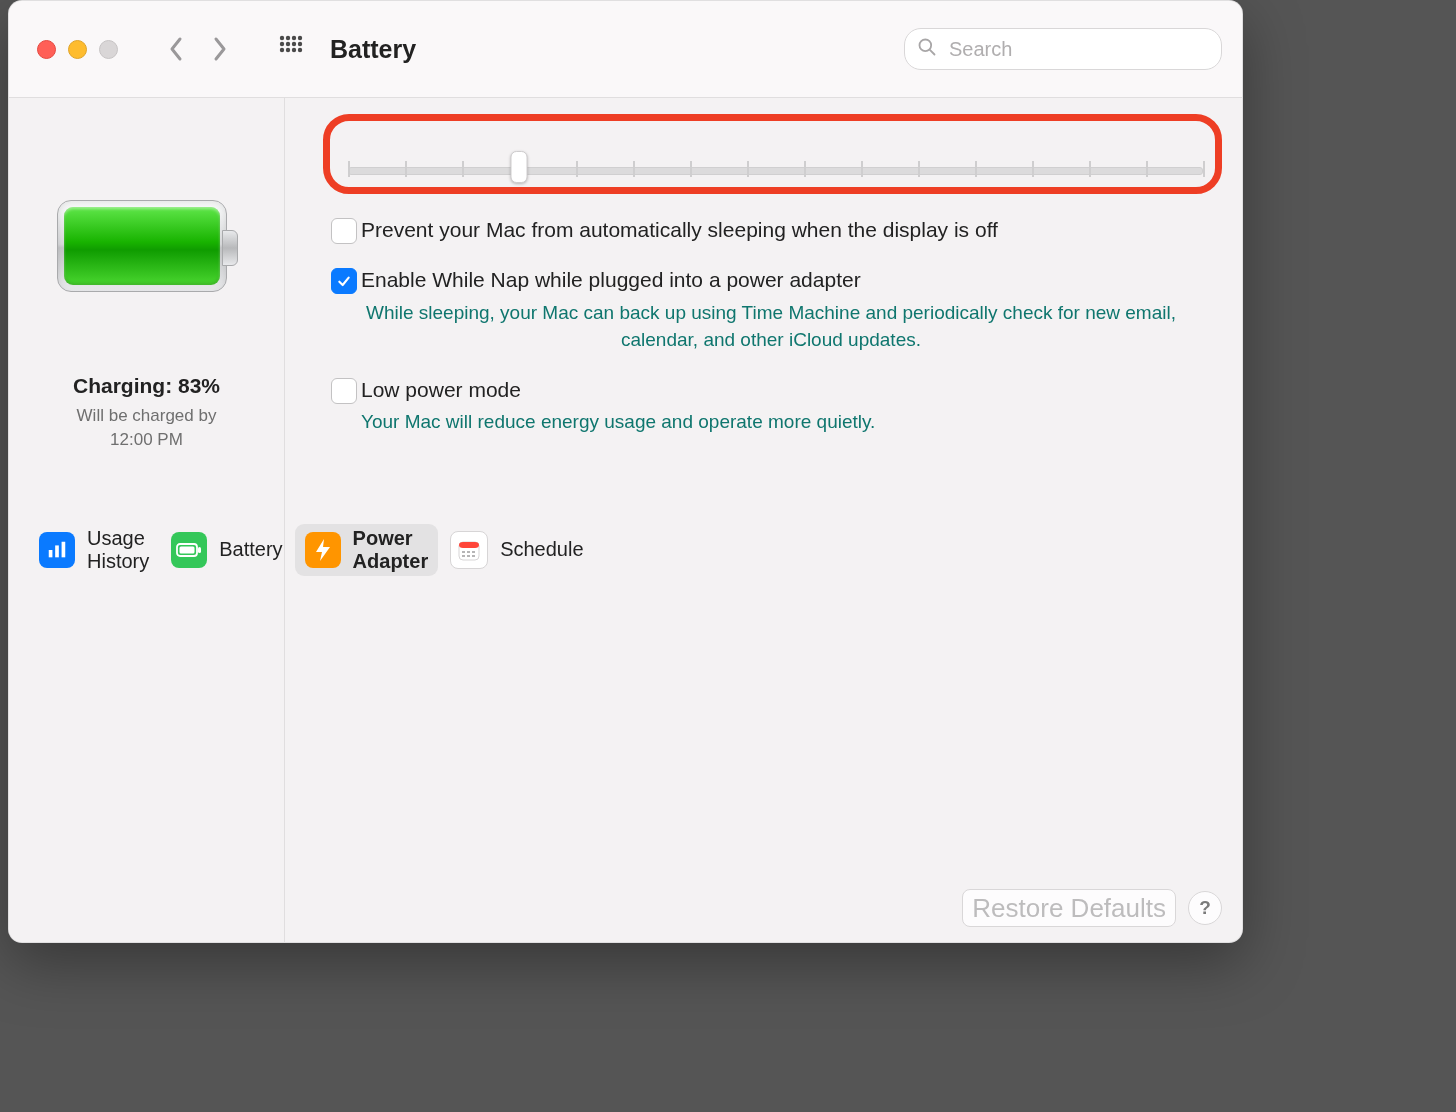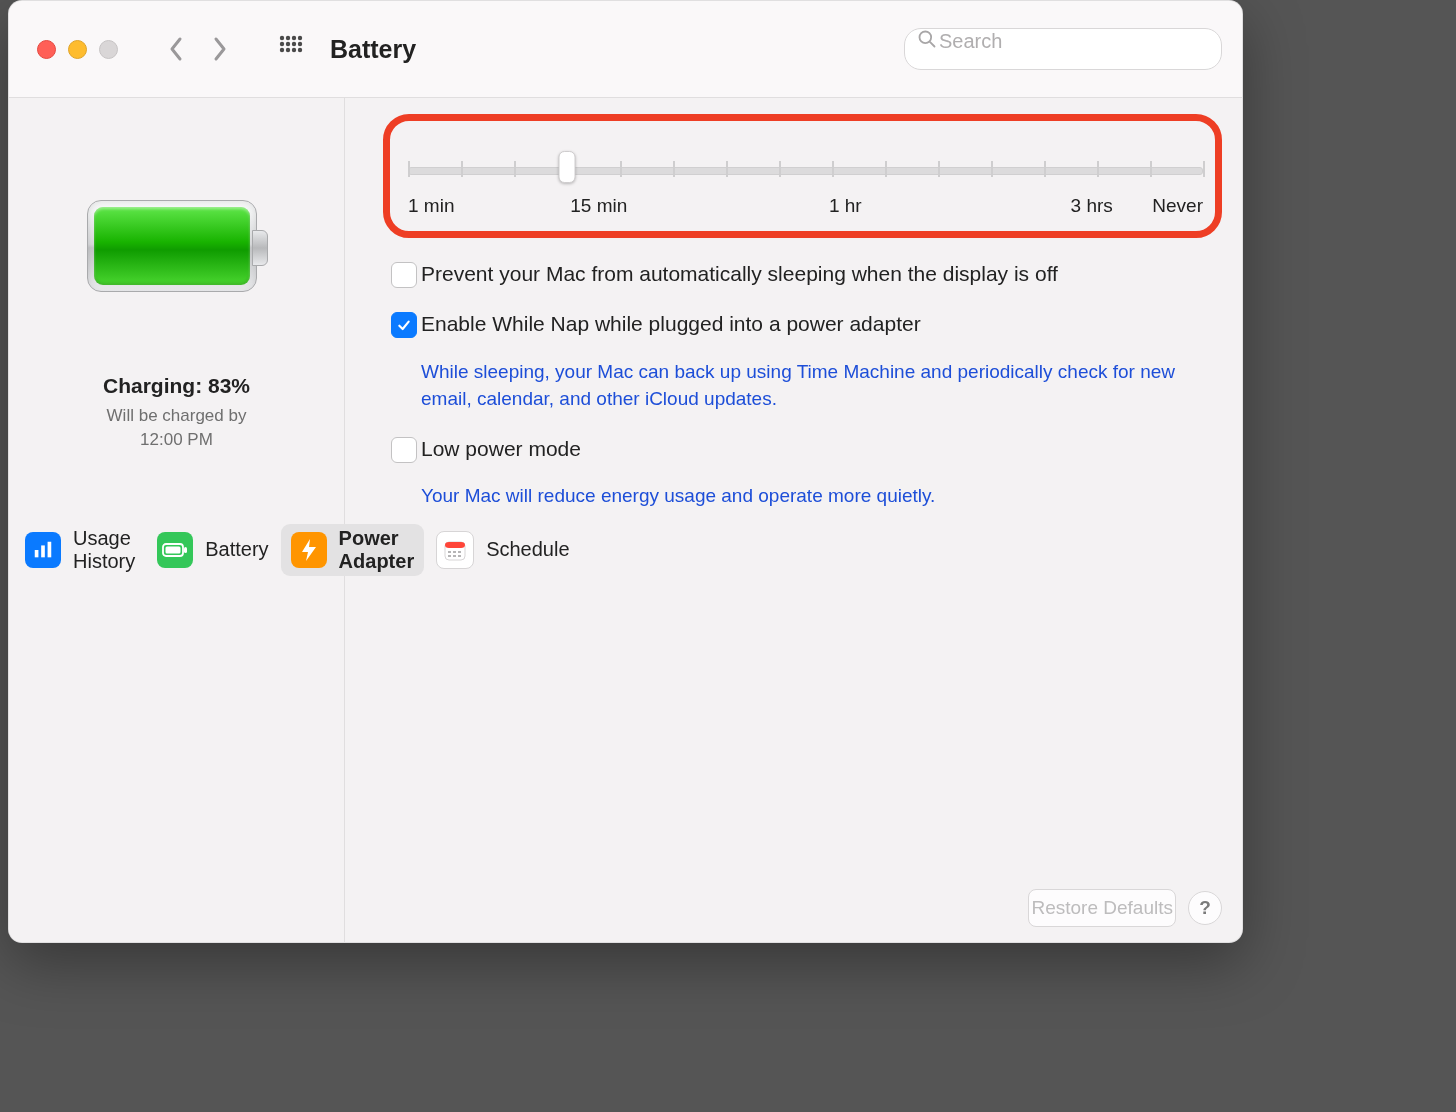--- a/index.html
+++ b/index.html
@@ -52,34 +52,34 @@
   .dot.red{background:#ff5f57;border:1px solid #e54840;}
   .dot.yellow{background:#febc2e;border:1px solid #e0a429;}
   .dot.grey{background:#d9d6d7;border:1px solid #c7c4c5;}
   .nav-arrows{display:flex;gap:28px;align-items:center;}
   .nav-arrow{color:#9a989a;font-size:26px;}
   .nav-arrow svg{display:block;}
   .grid-icon{color:#444;}
   .toolbar-title{font-size:25px;font-weight:700;margin-left:8px;}
   .spacer{flex:1;}
   .search{
-    width:292px;height:40px;display:flex;align-items:flex-start;
+    width:292px;height:40px;display:flex;align-items:center;
     background:var(--field-bg);border:1px solid var(--input-border);
-    border-radius:17px;padding:0 12px;color:#a8a6a7;
+    border-radius:17px;padding:0 12px;gap:10px;color:#a8a6a7;
   }
   .search input{border:none;outline:none;background:transparent;font-size:20px;color:#333;flex:1;}
   .search input::placeholder{color:#b0aeaf;}
 
   
   .body{display:flex;height:calc(100% - 96px);}
   .sidebar{
-    width:336px;
+    width:276px;
     border-right:1px solid var(--border);
     background:var(--bg);
-    padding:24px 6px 12px;
+    padding:24px 20px 12px;
     box-sizing:border-box;
     display:flex;flex-direction:column;
   }
 
   
   .battery-wrap{display:flex;flex-direction:column;align-items:center;}
   .battery{
     width:180px;height:92px;position:relative;margin-top:78px;
   }
   .battery-body{
@@ -148,30 +148,30 @@
   
   .checks{margin-top:22px;padding-left:8px;}
   .check-row{display:flex;align-items:flex-start;gap:4px;margin-bottom:22px;}
   .checkbox{
     width:24px;height:24px;border-radius:6px;flex:0 0 24px;margin-top:2px;
     border:1px solid #c3c2c3;background:#fff;
     display:flex;align-items:center;justify-content:center;
   }
   .checkbox.checked{background:var(--blue);border-color:var(--blue);color:#fff;}
   .check-text{font-size:21px;line-height:1.35;}
-  .check-desc{font-size:19px;color:#1d4ed8;line-height:1.45;max-width:820px;margin-top:19px;}
+  .check-desc{font-size:19px;color:#0f766e;line-height:1.45;max-width:820px;margin-top:4px;text-align:center;}
 
   
   .footer{
     position:absolute;bottom:16px;right:20px;display:flex;align-items:center;gap:12px;
   }
   .btn{
-    height:36px;padding:0 2px;display:flex;align-items:center;
+    height:36px;padding:0 9px;display:flex;align-items:center;
     border:1px solid var(--input-border);border-radius:8px;background:#fdfcfd;
-    color:#bdbcbd;font-size:19px;
+    color:#bdbcbd;font-size:26px;
   }
   .help{
     width:32px;height:32px;border-radius:50%;border:1px solid var(--input-border);
     background:#fdfcfd;display:flex;align-items:center;justify-content:center;
     color:#7a7a7a;font-size:19px;font-weight:600;
   }
 </style>
 </head>
 <body>
 
@@ -309,27 +309,20 @@
               <div class="tick" style="left: 53.3333%;"></div>
               <div class="tick" style="left: 60%;"></div>
               <div class="tick" style="left: 66.6667%;"></div>
               <div class="tick" style="left: 73.3333%;"></div>
               <div class="tick" style="left: 80%;"></div>
               <div class="tick" style="left: 86.6667%;"></div>
               <div class="tick" style="left: 93.3333%;"></div>
               <div class="tick" style="left: 100%;"></div>
               <div class="slider-thumb" style="left: 20%;"></div>
             </div>
-          <div class="slider-labels-wrap" id="slider-labels">
-              <span style="position: absolute; left: 0px; transform: none;">1 min</span>
-              <span style="position: absolute; left: 24%; transform: translateX(-50%);">15 min</span>
-              <span style="position: absolute; left: 55%; transform: translateX(-50%);">1 hr</span>
-              <span style="position: absolute; left: 86%; transform: translateX(-50%);">3 hrs</span>
-              <span style="position: absolute; right: 0px;">Never</span>
-            </div>
         </div>
       </div>
 
       <div class="checks" id="check-list">
           <div class="check-row">
             <div class="checkbox"></div>
             <div>
               <div class="check-text">Prevent your Mac from automatically sleeping when the display is off</div>
             </div>
           </div>

